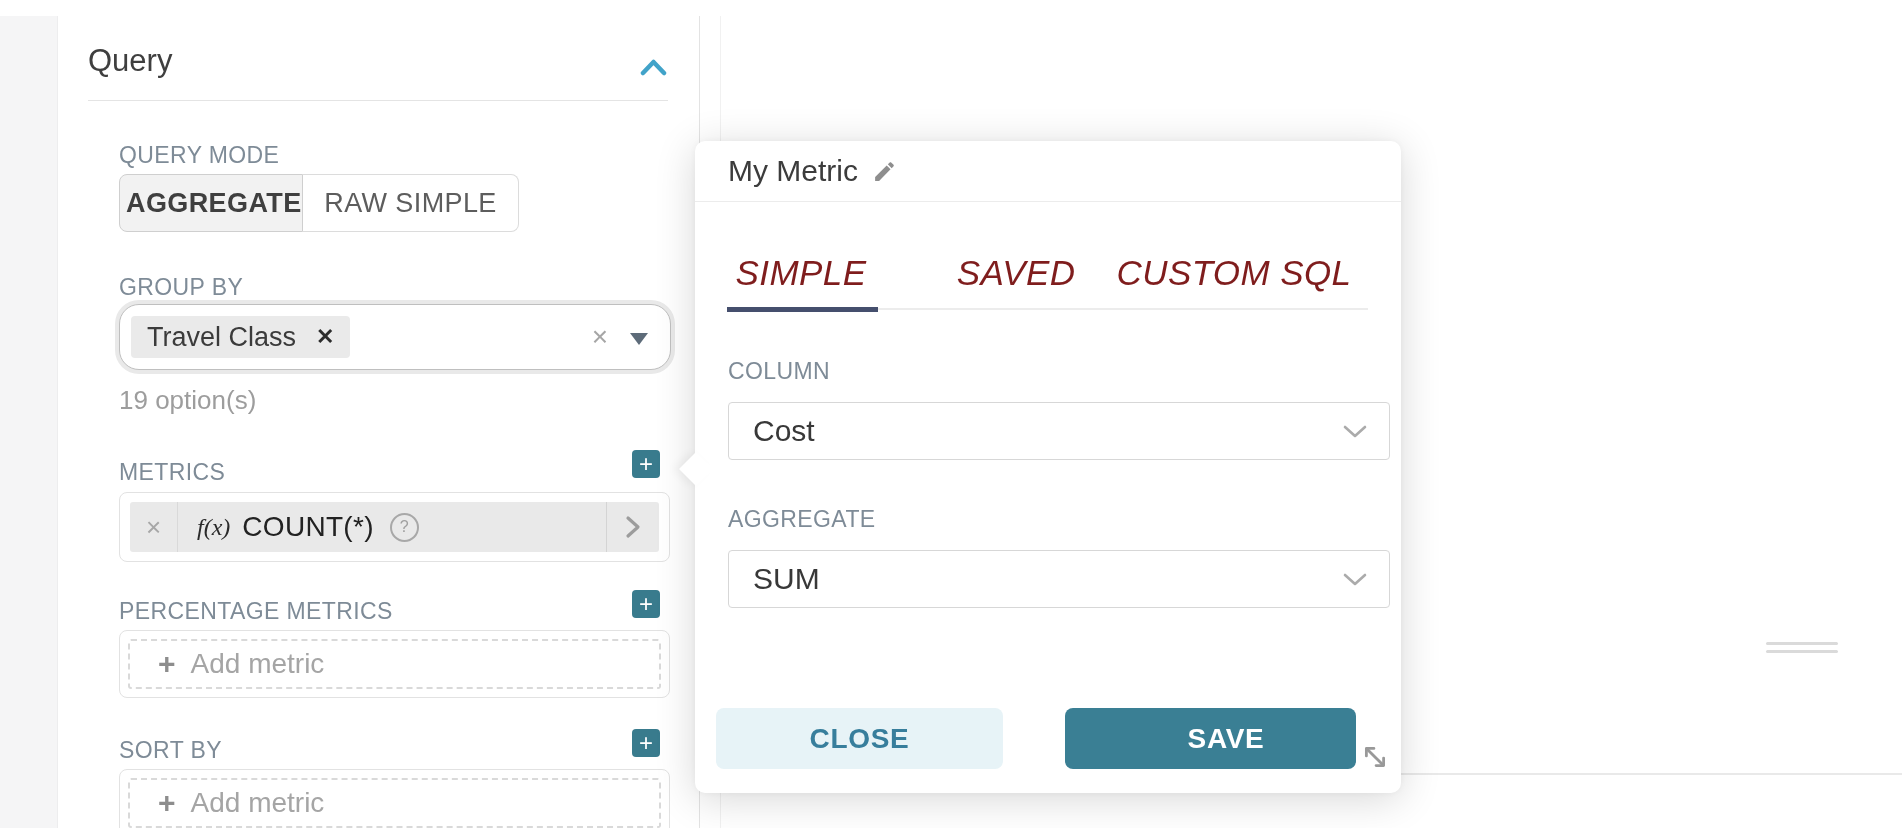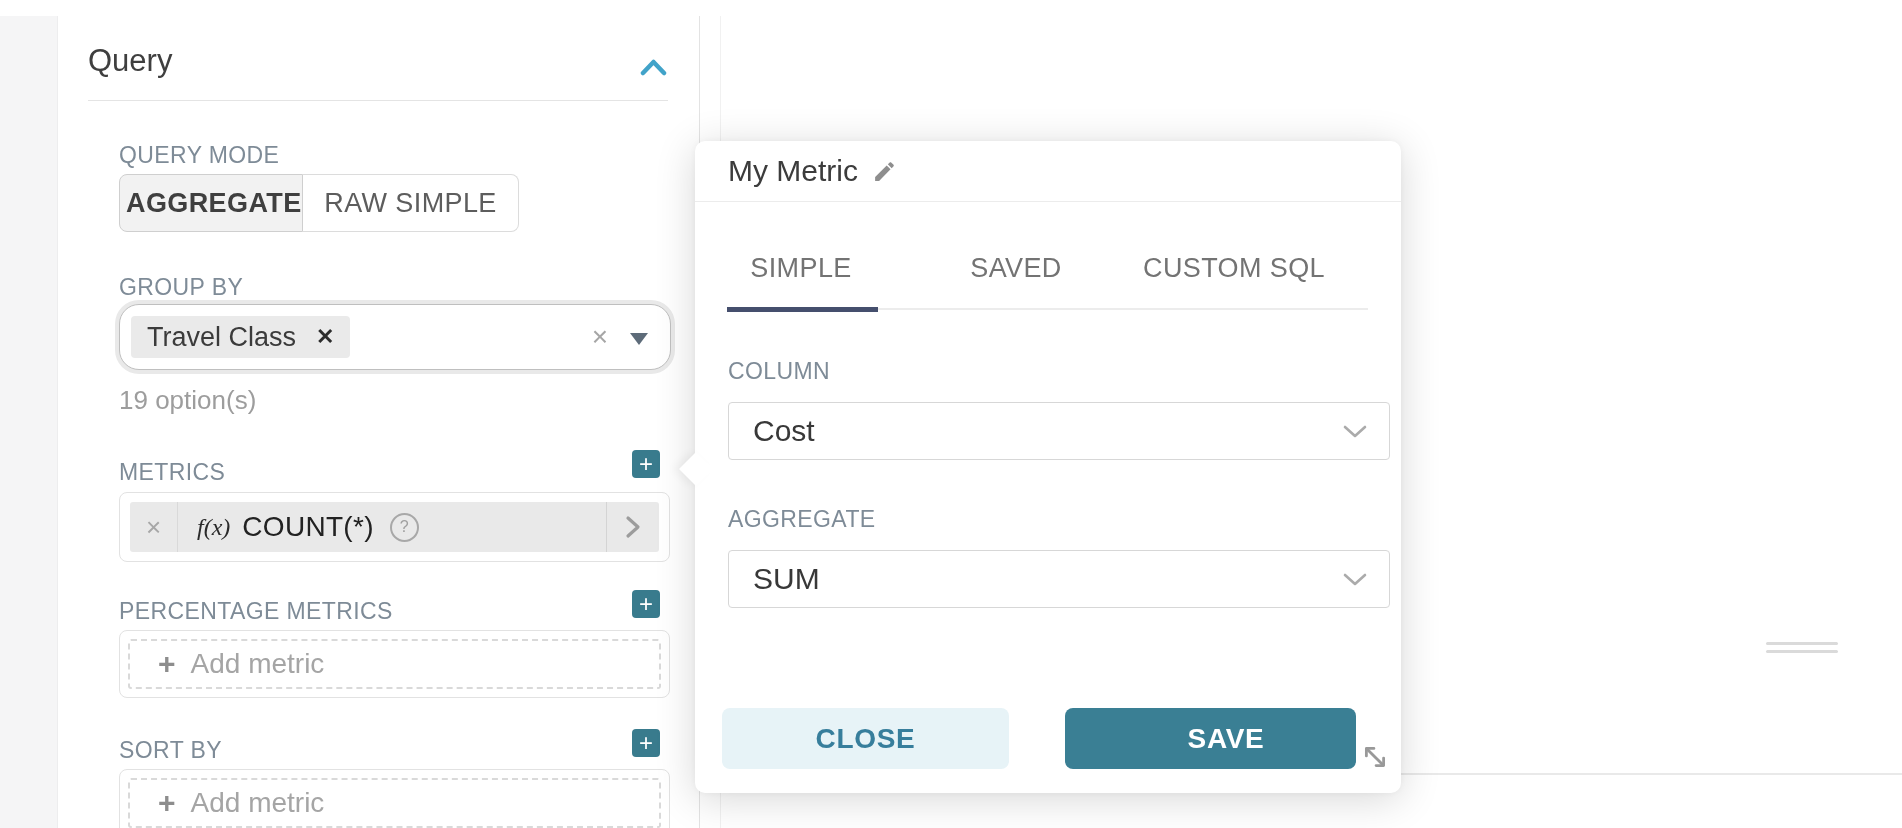--- a/index.html
+++ b/index.html
@@ -69,32 +69,32 @@
   .drag-handle div{height:3px;border-radius:2px;background:#dadada;margin-bottom:5px;}
 
   
   .popover{left:695px;top:125px;width:706px;height:652px;background:#fff;border-radius:10px;
            box-shadow:0 6px 40px rgba(0,0,0,.16),0 0 6px rgba(0,0,0,.04);z-index:10;}
   .pop-arrow{position:absolute;left:-11px;top:316px;width:24px;height:24px;background:#fff;
              transform:rotate(45deg);box-shadow:-4px 4px 8px rgba(0,0,0,.05);}
   .pop-header{position:absolute;left:0;top:0;right:0;height:60px;border-bottom:1px solid #ececec;
               display:flex;align-items:center;padding-left:33px;gap:14px;}
   .pop-title{font-size:30px;color:#3c3c3c;}
-  .tab{position:absolute;top:112px;font-size:27px;color:#737373;letter-spacing:.4px;transform:translateX(-50%);
-       cursor:pointer;white-space:nowrap;}
+  .tab{position:absolute;top:112px;font-size:35px;color:#7f1d1d;letter-spacing:.4px;transform:translateX(-50%);
+       cursor:pointer;white-space:nowrap;font-style:italic;}
   .tab-line{position:absolute;left:183px;top:167px;width:490px;height:2px;background:#ececec;}
   .tab-indicator{position:absolute;left:32px;top:166px;width:151px;height:5px;background:#454f6d;}
   .pop-label{position:absolute;font-size:23px;color:#7e8b97;letter-spacing:.4px;}
   .pop-select{position:absolute;left:33px;width:636px;height:56px;border:1px solid #d7d7d7;border-radius:4px;
               background:#fff;display:flex;align-items:center;padding-left:24px;cursor:pointer;}
   .pop-select span{font-size:30px;color:#383838;}
   .pop-select svg{position:absolute;right:22px;top:22px;}
   .btn{position:absolute;top:567px;height:61px;border:none;border-radius:8px;font-family:inherit;
        font-size:28px;font-weight:600;letter-spacing:.7px;cursor:pointer;}
-  .btn-close{left:27px;width:287px;background:#e7f3f7;color:#377e9c;}
+  .btn-close{left:21px;width:287px;background:#e7f3f7;color:#377e9c;}
   .btn-save{left:370px;width:291px;background:#3a7f94;color:#fff;padding-left:37px;}
   .resize-icon{position:absolute;left:666px;top:602px;cursor:nwse-resize;}
 </style>
 </head>
 <body>
 
 <div class="stage">
 
   <div class="abs left-strip"></div>
   <div class="abs panel-divider"></div>

